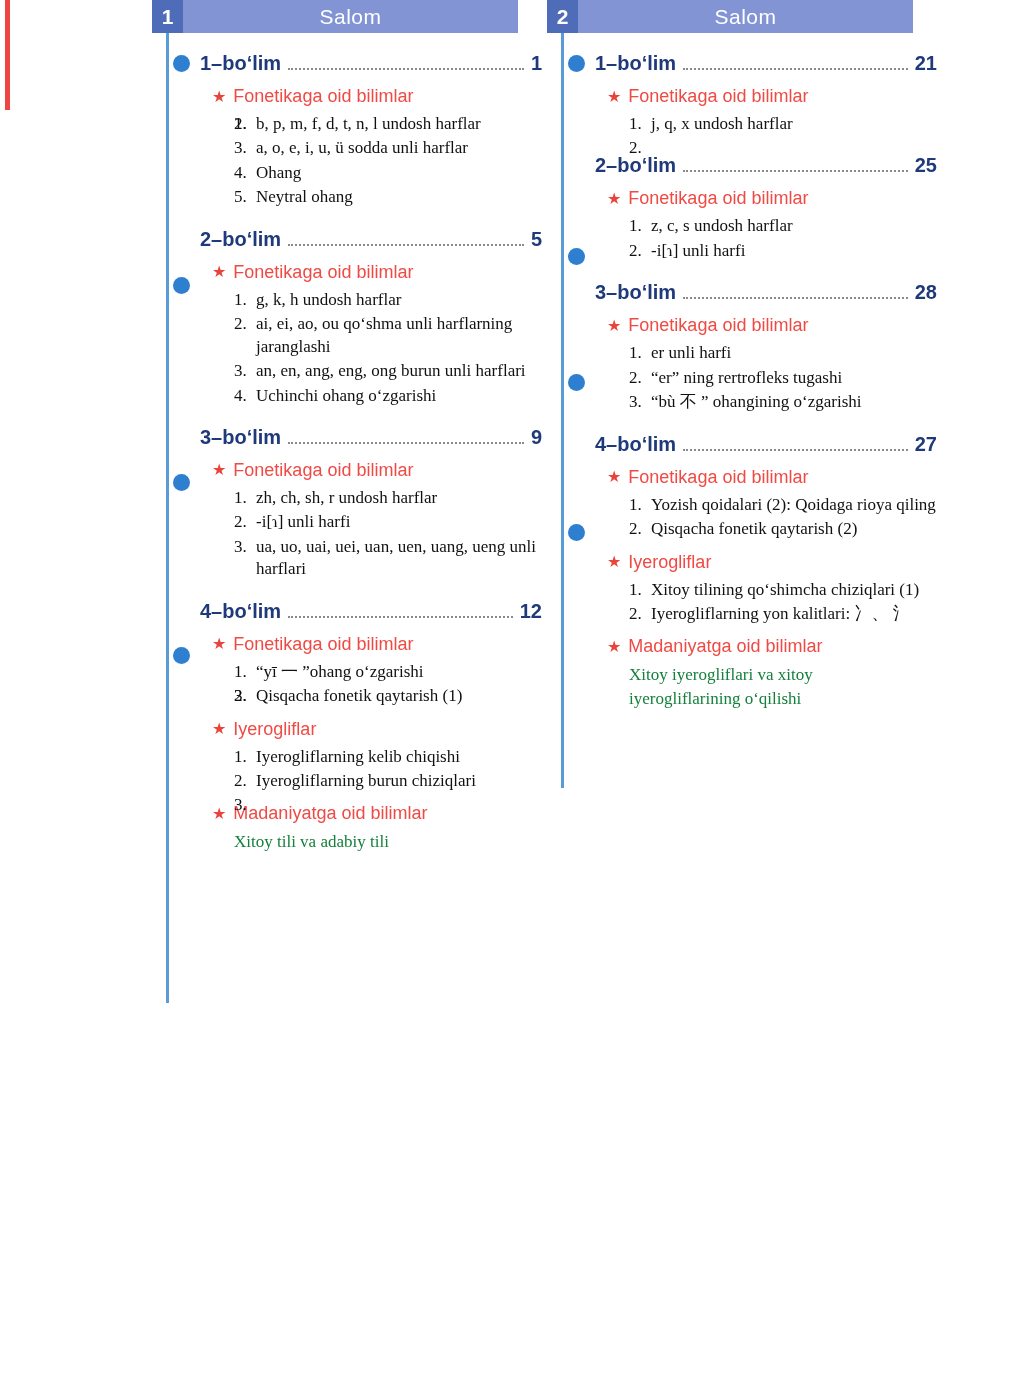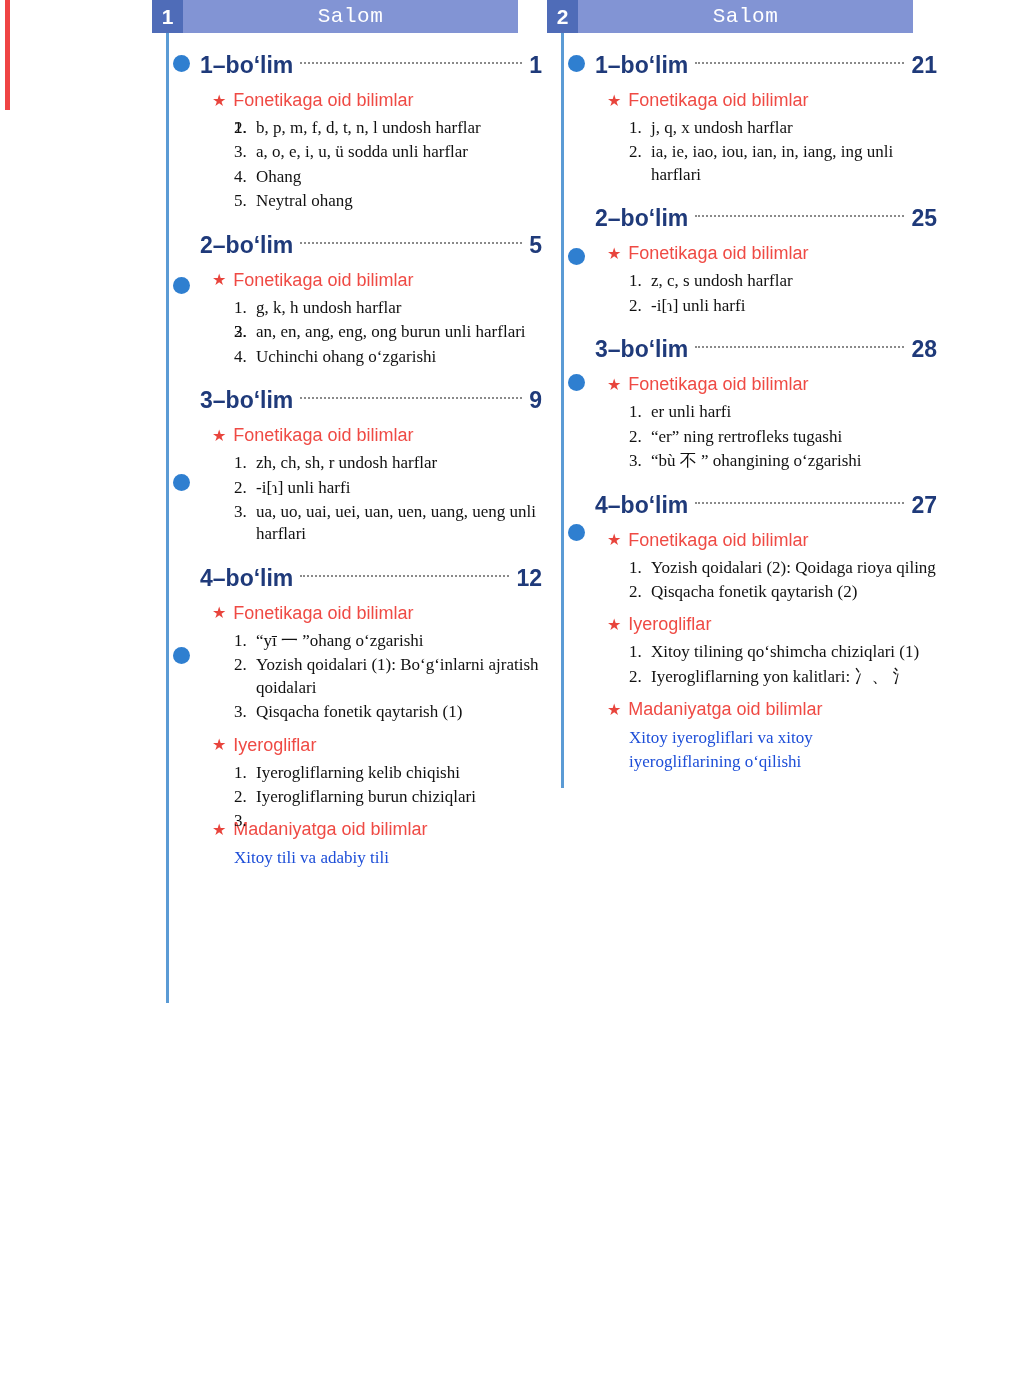--- a/index.html
+++ b/index.html
@@ -59,21 +59,20 @@
   }
   .header-title {
     flex: 1;
     background: #8294d4;
     color: #ffffff;
     font-size: 21px;
     display: flex;
     align-items: center;
     justify-content: center;
     letter-spacing: 0.5px;
-    font-family: Liberation Mono, monospace;
   }
 
   
   .timeline {
     position: absolute;
     left: 14px;
     top: 33px;
     width: 3px;
     background: #5b9bd5;
   }
@@ -92,23 +91,23 @@
   
   .col-body {
     position: absolute;
     left: 48px;
     top: 33px;
     width: 342px;
   }
 
   .toc-entry {
     display: flex;
-    align-items: center;
+    align-items: flex-end;
     color: #1f3a7a;
-    font-size: 23px;
+    font-size: 20px;
     font-weight: bold;
     margin-top: 19px;
     margin-bottom: 4px;
   }
   .toc-entry .lbl { white-space: nowrap; }
   .toc-entry .leader {
     flex: 1;
     border-bottom: 2px dotted #8a8a8a;
     margin: 0 7px 5px 7px;
     height: 0;
@@ -146,21 +145,21 @@
   ol.items > li .num {
     position: absolute;
     left: 0;
     top: 0;
   }
 
   p.plain {
     margin: 4px 0 0 34px;
     font-family: "Liberation Serif", serif;
     font-size: 17px;
-    color: #1d4ed8;
+    color: #15803d;
     line-height: 1.38;
     max-width: 290px;
   }
 
   .cont {
     display: block;
     font-family: "Liberation Serif", serif;
   }
 </style>
 </head>
@@ -201,21 +200,21 @@
           <span class="lbl">2–bo‘lim</span>
           <span class="leader"></span>
           <span class="pg">5</span>
         </div>
         <div class="cat">
           <span class="star">★</span>
           <span>Fonetikaga oid bilimlar</span>
         </div>
         <ol class="items">
           <li><span class="num">1.</span><span>g, k, h  undosh harflar</span></li>
-          <li><span class="num">2.</span></li>
+          <li><span class="num">2.</span><span>ai, ei, ao, ou  qo‘shma unli harflarning jaranglashi</span></li>
           <li><span class="num">3.</span><span>an, en, ang, eng, ong  burun unli harflari</span></li>
           <li><span class="num">4.</span><span>Uchinchi ohang o‘zgarishi</span></li>
         </ol>
         <div class="toc-entry">
           <span class="lbl">3–bo‘lim</span>
           <span class="leader"></span>
           <span class="pg">9</span>
         </div>
         <div class="cat">
           <span class="star">★</span>
@@ -230,21 +229,21 @@
           <span class="lbl">4–bo‘lim</span>
           <span class="leader"></span>
           <span class="pg">12</span>
         </div>
         <div class="cat">
           <span class="star">★</span>
           <span>Fonetikaga oid bilimlar</span>
         </div>
         <ol class="items">
           <li><span class="num">1.</span><span>“yī 一 ”ohang o‘zgarishi</span></li>
-          <li><span class="num">2.</span><span>Yozish qoidalari (1): Bo‘g‘inlarni ajratish qoidalari</span></li>
+          <li><span class="num">2.</span></li>
           <li><span class="num">3.</span><span>Qisqacha fonetik qaytarish (1)</span></li>
         </ol>
         <div class="cat">
           <span class="star">★</span>
           <span>Iyerogliflar</span>
         </div>
         <ol class="items">
           <li><span class="num">1.</span><span>Iyerogliflarning kelib chiqishi</span></li>
           <li><span class="num">2.</span><span>Iyerogliflarning burun chiziqlari</span></li>
           <li><span class="num">3.</span></li>
@@ -272,21 +271,21 @@
           <span class="lbl">1–bo‘lim</span>
           <span class="leader"></span>
           <span class="pg">21</span>
         </div>
         <div class="cat">
           <span class="star">★</span>
           <span>Fonetikaga oid bilimlar</span>
         </div>
         <ol class="items">
           <li><span class="num">1.</span><span>j, q, x  undosh harflar</span></li>
-          <li><span class="num">2.</span><span>ia, ie, iao, iou, ian, in, iang, ing unli harflari</span></li>
+          <li><span class="num">2.</span></li>
         </ol>
         <div class="toc-entry">
           <span class="lbl">2–bo‘lim</span>
           <span class="leader"></span>
           <span class="pg">25</span>
         </div>
         <div class="cat">
           <span class="star">★</span>
           <span>Fonetikaga oid bilimlar</span>
         </div>

